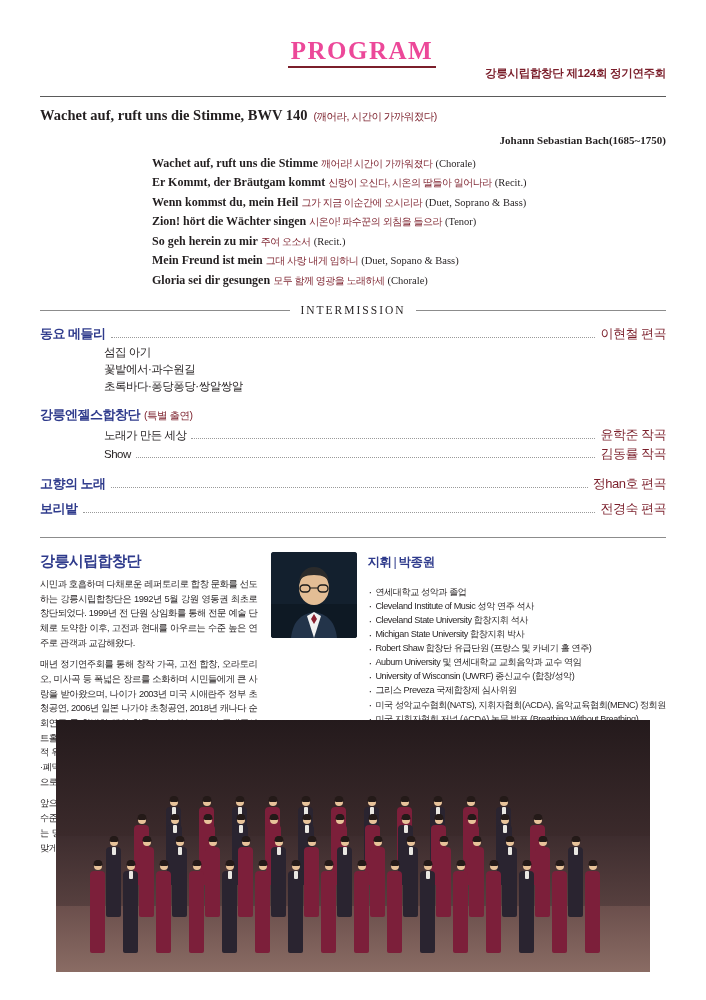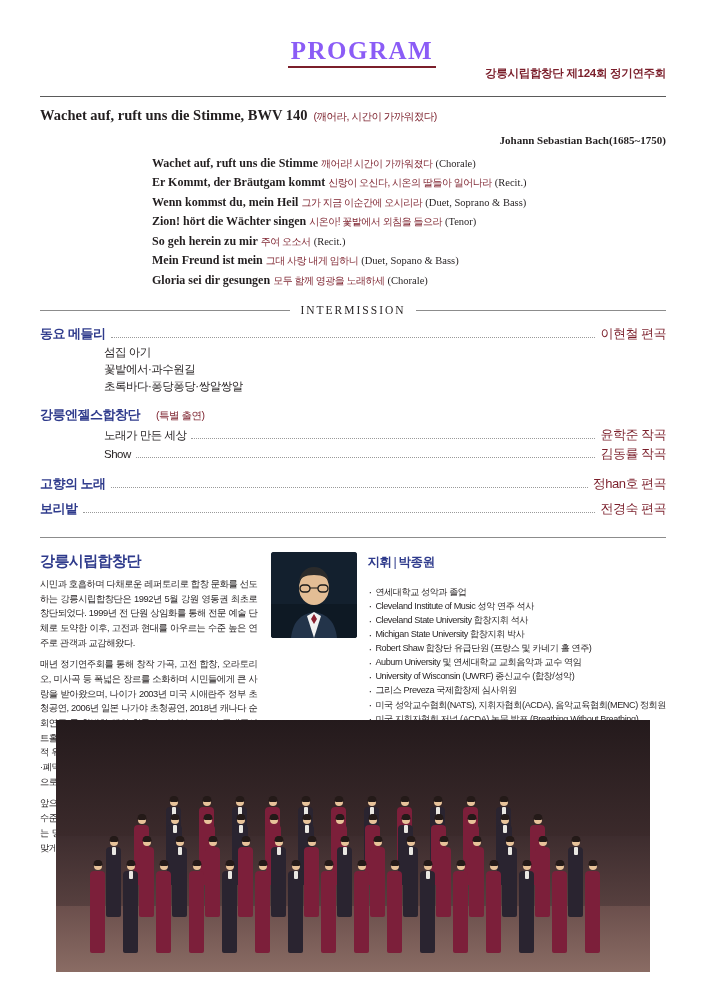--- a/index.html
+++ b/index.html
@@ -22,21 +22,21 @@
     position: absolute;
     left: 288px; top: 38px;
     width: 148px;
     text-align: center;
   }
   .program-title {
     font-family: "Liberation Serif", serif;
     font-weight: bold;
     font-size: 25px;
     letter-spacing: 1.5px;
-    color: #8b5cf6;
+    color: #ec4899;
     line-height: 1;
   }
   .program-underline {
     margin-top: 3px;
     height: 2px;
     background: #7b1f2b;
     width: 100%;
   }
   .concert-label {
     position: absolute;
@@ -145,21 +145,21 @@
   .row .lbl.group {
     font-size: 13px;
     font-weight: bold;
     color: #2f3b8c;
   }
   .row .note {
     font-size: 10.5px;
     font-weight: normal;
     color: #7b1f2b;
     letter-spacing: -0.5px;
-    padding-left: 16px;
+    padding-left: 4px;
     white-space: nowrap;
     text-align: right;
   }
   .row .dots {
     flex: 1;
     border-bottom: 1px dotted #9a9a9a;
     margin: 0 5px 4px 5px;
     height: 1px;
   }
   .row .cred {
@@ -311,21 +311,21 @@
     <span class="kr">신랑이 오신다, 시온의 딸들아 일어나라</span>
     <span class="en">(Recit.)</span>
   </div>
   <div class="mv">
     <span class="lat">Wenn kommst du, mein Heil</span>
     <span class="kr">그가 지금 이순간에 오시리라</span>
     <span class="en">(Duet, Soprano &amp; Bass)</span>
   </div>
   <div class="mv">
     <span class="lat">Zion! hört die Wächter singen</span>
-    <span class="kr">시온아! 꽃밭에서 외침을 들으라</span>
+    <span class="kr">시온아! 파수꾼의 외침을 들으라</span>
     <span class="en">(Tenor)</span>
   </div>
   <div class="mv">
     <span class="lat">So geh herein zu mir</span>
     <span class="kr">주여 오소서</span>
     <span class="en">(Recit.)</span>
   </div>
   <div class="mv">
     <span class="lat">Mein Freund ist mein</span>
     <span class="kr">그대 사랑 내게 임하니</span>

